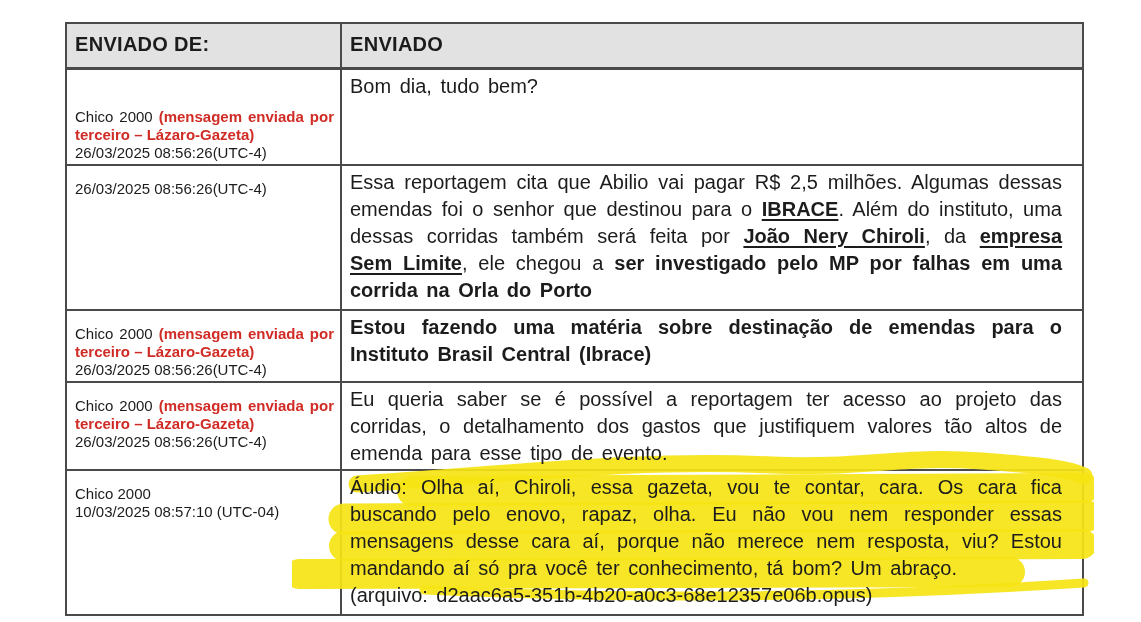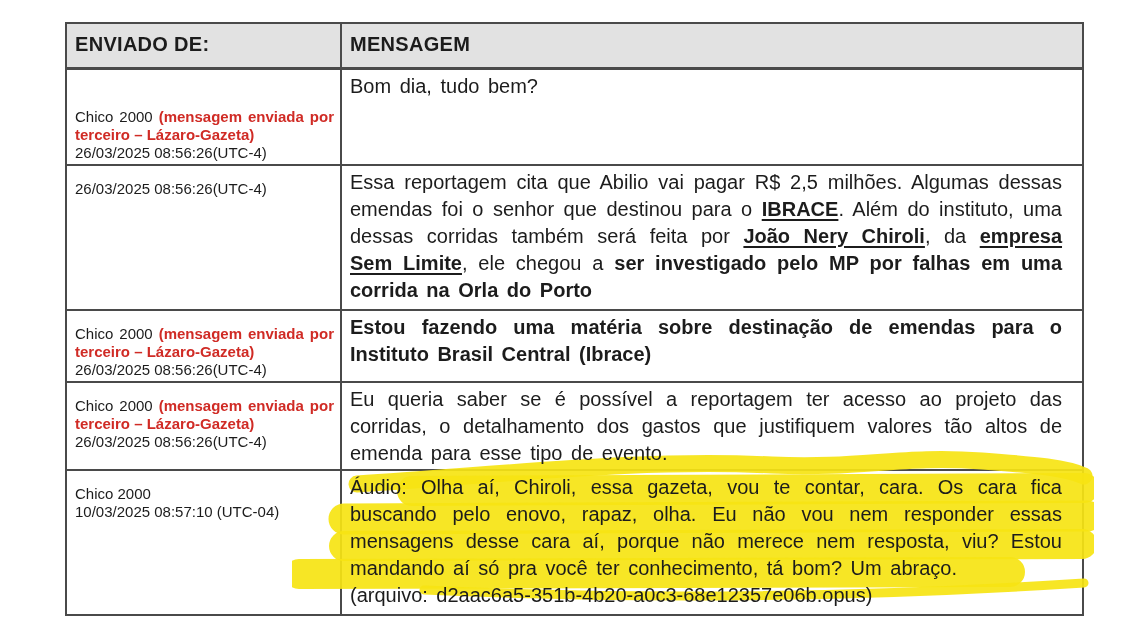--- a/index.html
+++ b/index.html
@@ -53,21 +53,21 @@
 
 <div class="page">
   <table class="doc">
     <colgroup>
         <col class="c1">
         <col class="c2">
       </colgroup>
     <thead>
       <tr>
         <th>ENVIADO DE:</th>
-        <th>MENSAGEM</th>
+        <th>ENVIADO</th>
       </tr>
     </thead>
     <tbody>
         <tr>
     <td class="sender-cell">
       <div class="runs"><span>Chico 2000 </span><span class="b red">(mensagem enviada por terceiro – Lázaro-Gazeta)</span><br><span>26/03/2025 08:56:26(UTC-4)</span></div>
     </td>
     <td class="message-cell">
 
       <div class="runs msg"><span>Bom dia, tudo bem?</span></div>

